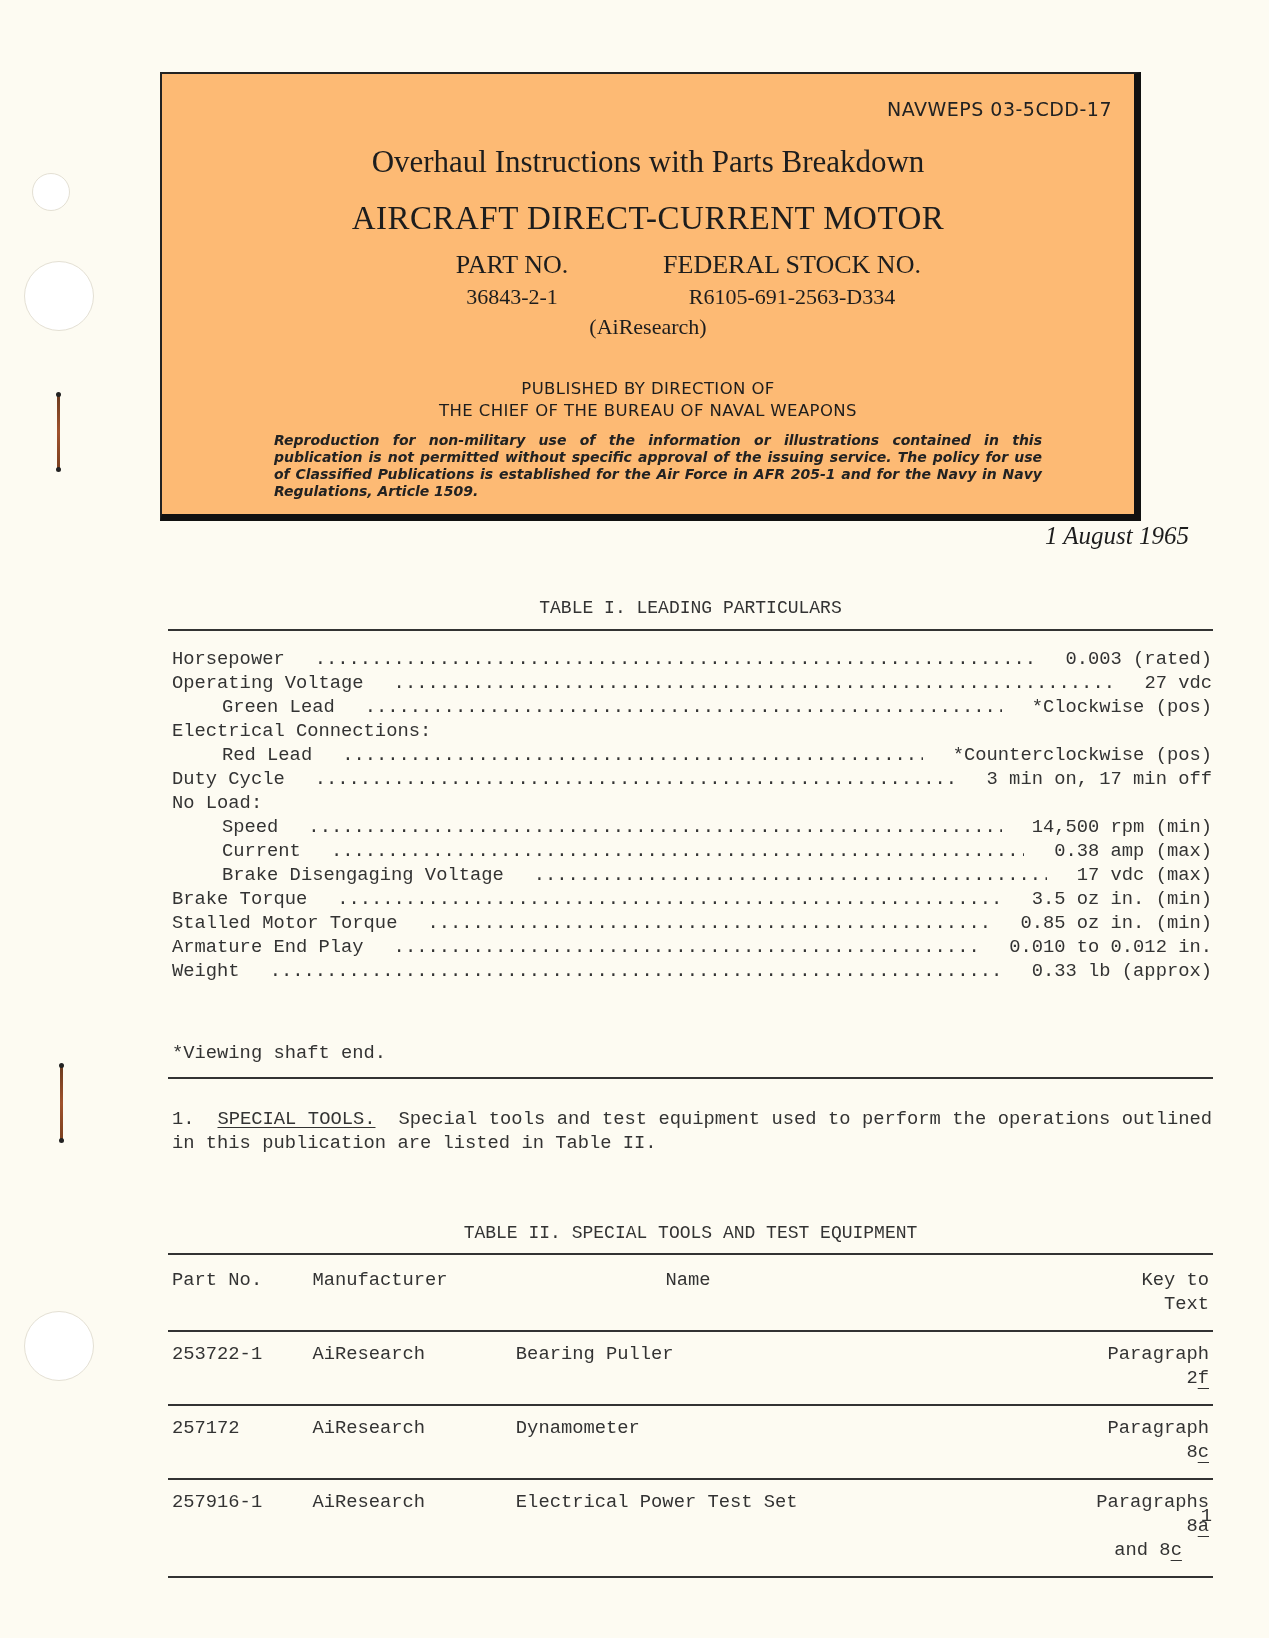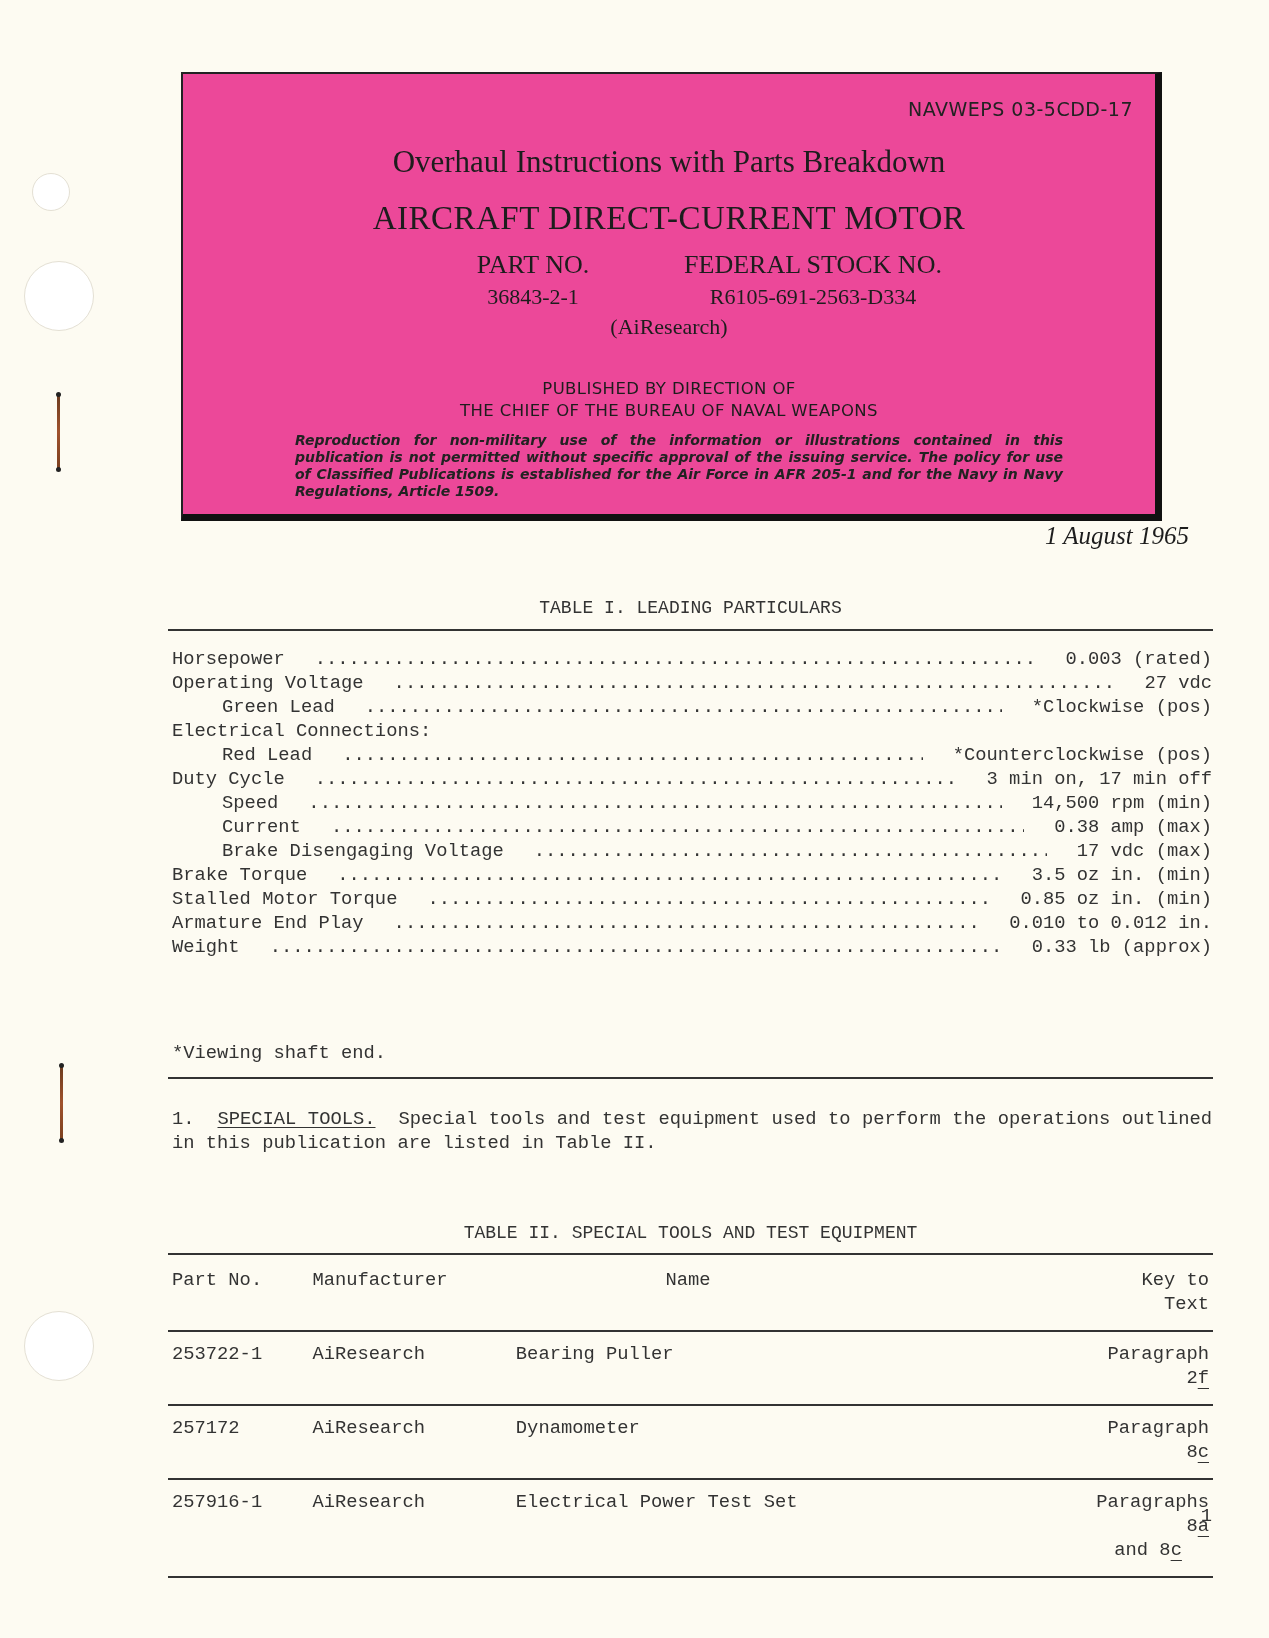--- a/index.html
+++ b/index.html
@@ -19,24 +19,24 @@
   }
   .binder-mark::before, .binder-mark::after {
     content: ""; position: absolute; left: -1px; width: 5px; height: 5px;
     background: #222; border-radius: 50%;
   }
   .binder-mark::before { top: -2px; }
   .binder-mark::after { bottom: -2px; }
 
   
   .cover-box {
-    position: absolute; left: 181px; top: 72px; width: 972px; height: 440px;
+    position: absolute; left: 160px; top: 72px; width: 972px; height: 440px;
     border-top: 2px solid #222; border-left: 2px solid #222;
     border-right: 7px solid #111; border-bottom: 7px solid #111;
-    background: #ec4899;
+    background: #fdba74;
   }
   .doc-number {
     position: absolute; right: 22px; top: 24px;
     font-family: "DejaVu Sans", sans-serif; font-size: 19px; letter-spacing: 0.5px;
     color: #222;
   }
   .serif { font-family: "Liberation Serif", "DejaVu Serif", serif; }
   .sub-title {
     position: absolute; left: 0; right: 0; top: 70px; text-align: center;
     font-size: 31px; color: #1d1d1d;
@@ -182,20 +182,23 @@
   <div class="prow indent">
       <span class="k">Red Lead</span>
       <span class="dots"></span>
       <span class="v">*Counterclockwise (pos)</span>
     </div>
   <div class="prow">
       <span class="k">Duty Cycle</span>
       <span class="dots"></span>
       <span class="v">3 min on, 17 min off</span>
     </div>
+  <div class="prow">
+      <span class="k">No Load:</span>
+    </div>
   <div class="prow indent">
       <span class="k">Speed</span>
       <span class="dots"></span>
       <span class="v">14,500 rpm (min)</span>
     </div>
   <div class="prow indent">
       <span class="k">Current</span>
       <span class="dots"></span>
       <span class="v">0.38 amp (max)</span>
     </div>

